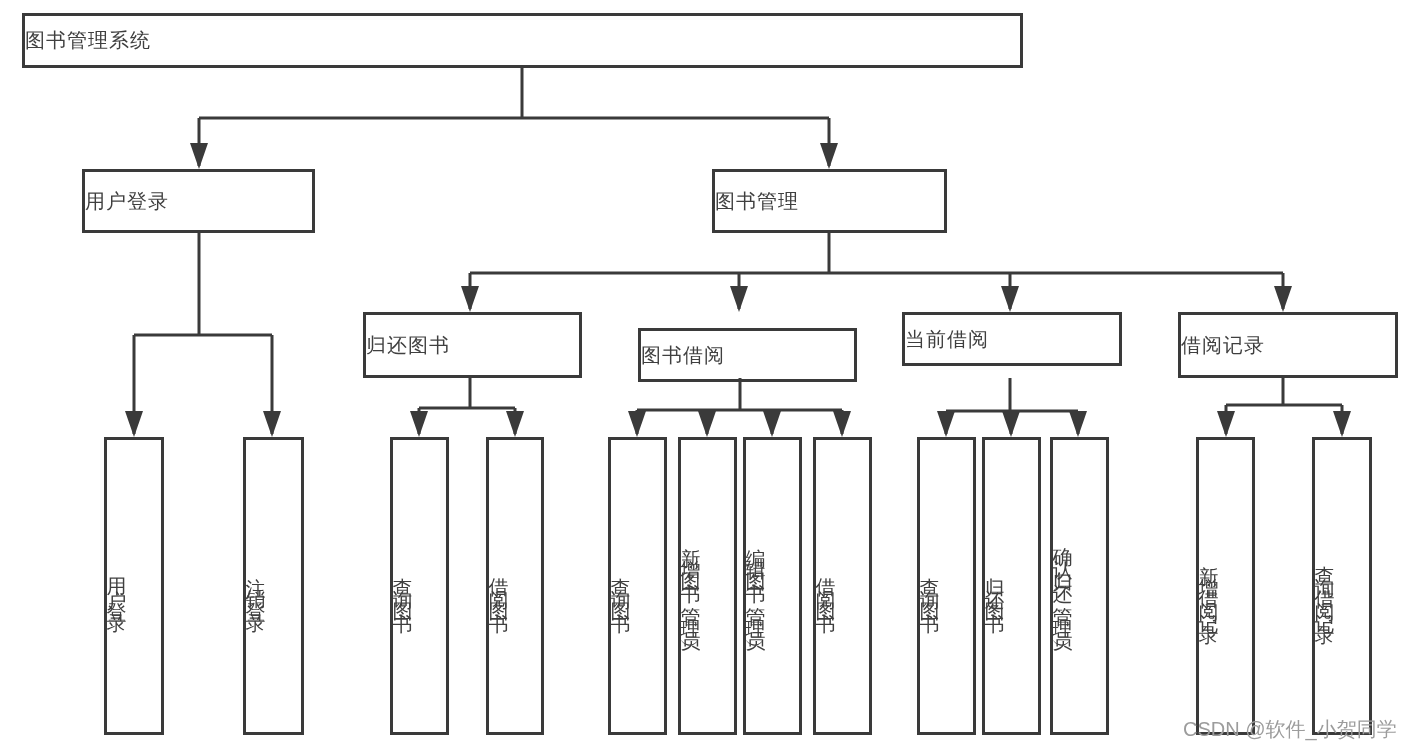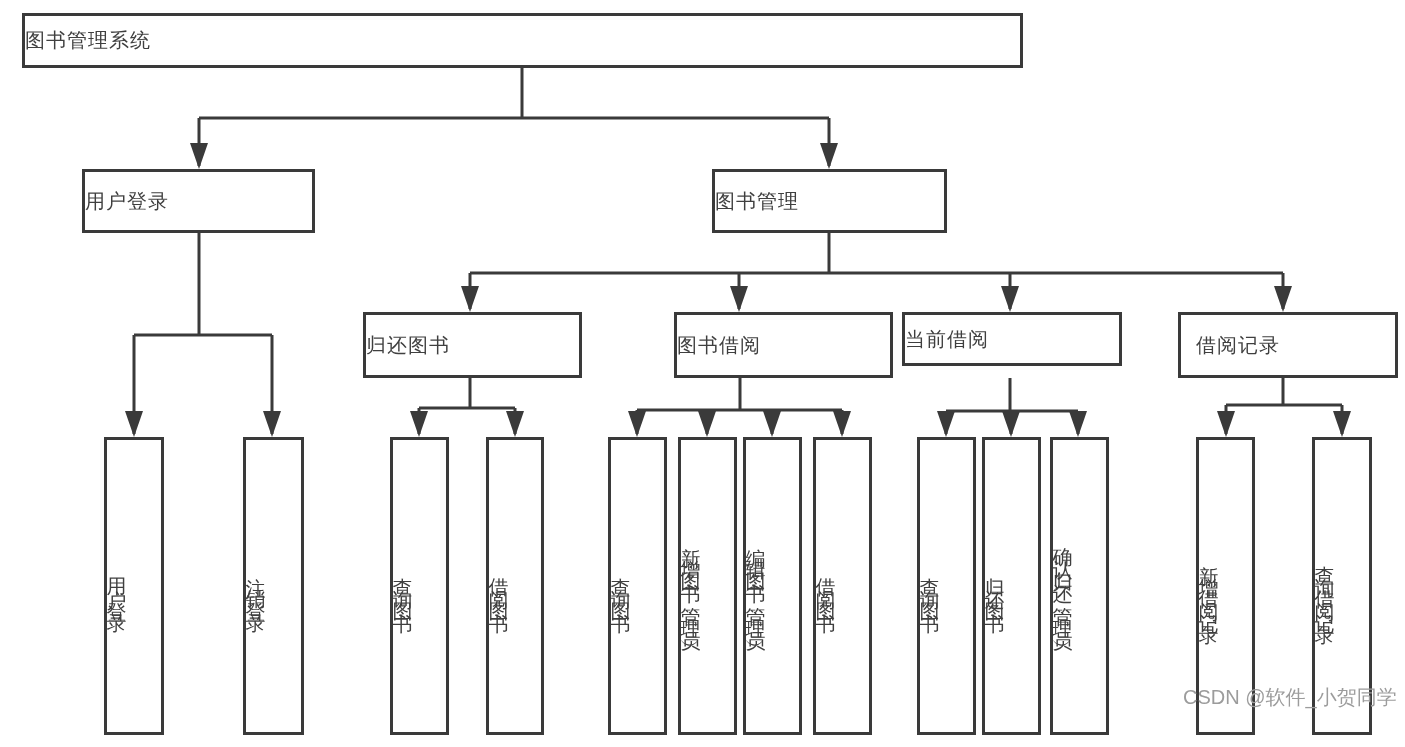--- a/index.html
+++ b/index.html
@@ -33,21 +33,21 @@
     z-index:3;pointer-events:none;
   }
   #connectors path{
     fill:none;stroke:#3a3a3a;stroke-width:3;
   }
   #connectors polygon{
     fill:#3a3a3a;stroke:none;
   }
   #watermark{
     position:absolute;
-    left:1183px;top:684px;
+    left:1183px;top:716px;
     font-size:20px;
     color:#9c9c9c;
     letter-spacing:0;
     z-index:10;
     white-space:nowrap;
   }
 </style>
 </head>
 <body>
 
@@ -60,27 +60,27 @@
   <div class="node" style="left:82px;top:169px;width:233px;height:64px;">
     <span>用户登录</span>
   </div>
   <div class="node" style="left:712px;top:169px;width:235px;height:64px;">
     <span>图书管理</span>
   </div>
 
   <div class="node" style="left:363px;top:312px;width:219px;height:66px;">
     <span>归还图书</span>
   </div>
-  <div class="node" style="left:638px;top:312px;width:219px;height:66px;margin-left:36px;">
+  <div class="node" style="left:638px;top:328px;width:219px;height:54px;">
     <span>图书借阅</span>
   </div>
   <div class="node" style="left:902px;top:312px;width:220px;height:54px;">
     <span>当前借阅</span>
   </div>
-  <div class="node" style="left:1178px;top:312px;width:220px;height:66px;padding-left:15px;">
+  <div class="node" style="left:1178px;top:312px;width:220px;height:66px;">
     <span>借阅记录</span>
   </div>
 
   <div class="node" style="left:104px;top:437px;width:60px;height:298px;">
     <span class="vtext">用户登录</span>
   </div>
   <div class="node" style="left:243px;top:437px;width:61px;height:298px;">
     <span class="vtext">注销登录</span>
   </div>
 

